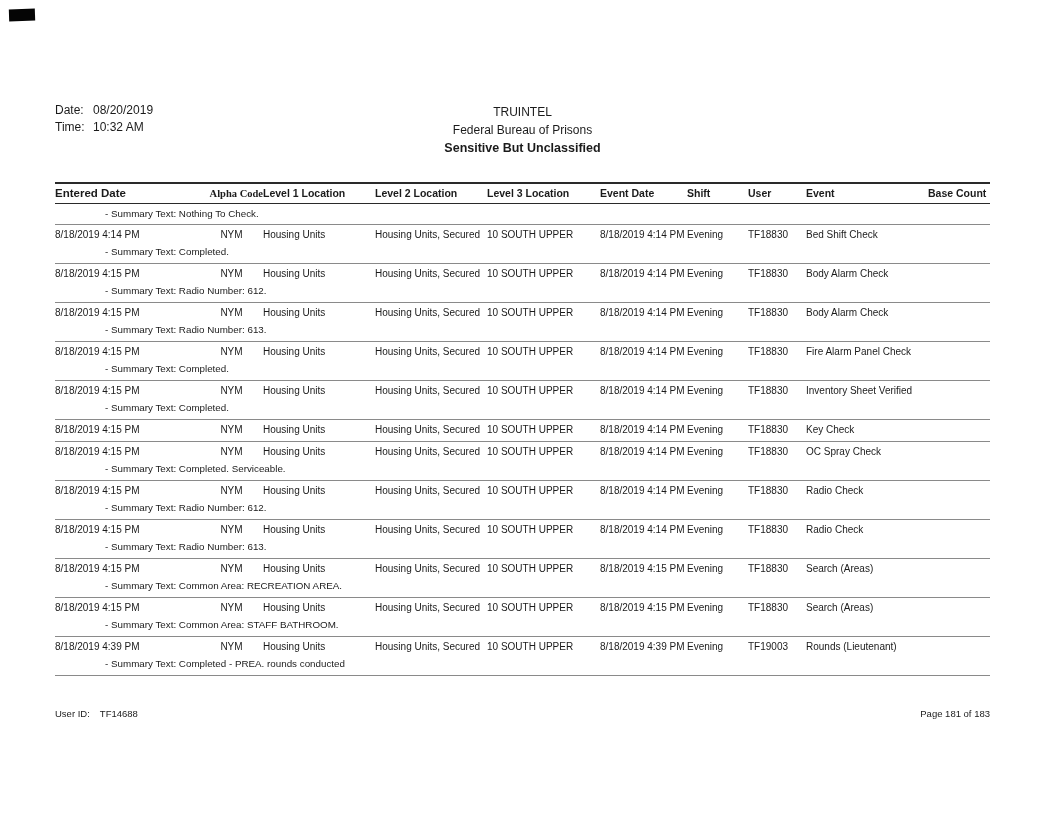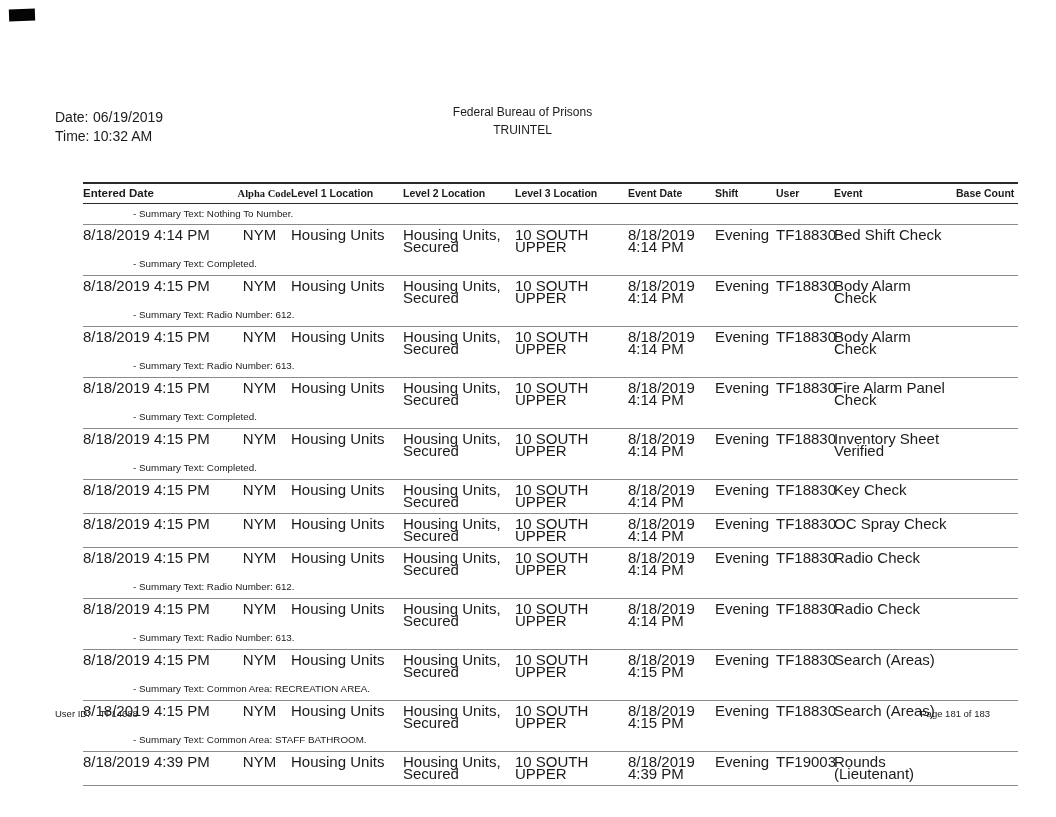--- a/index.html
+++ b/index.html
@@ -12,32 +12,32 @@
     overflow: hidden;
   }
   .corner-artifact {
     position: absolute; left: 9px; top: 9px;
     width: 26px; height: 12px; background: #050505;
     transform: rotate(-2deg);
   }
   .doc { position: absolute; left: 55px; top: 0; width: 935px; }
 
   
-  .meta { position: absolute; left: 0; top: 109px; font-size: 14px; }
+  .meta { position: absolute; left: 0; top: 103px; font-size: 12px; }
   .meta-row { display: flex; margin-bottom: 3px; }
   .meta-label { width: 34px; }
   .meta-value { margin-left: 4px; }
 
   
   .titles { position: absolute; left: 0; right: 0; top: 105px; text-align: center; }
   .t1 { font-size: 12px; margin-bottom: 4px; }
   .t2 { font-size: 12.5px; font-weight: bold; margin-bottom: 3px; }
 
   
-  .logtable { position: absolute; left: 0; top: 182px; width: 935px; margin-left: 28px; }
+  .logtable { position: absolute; left: 0; top: 182px; width: 935px; }
   .thead {
     display: grid;
     grid-template-columns: 145px 63px 112px 112px 113px 87px 61px 58px 122px 62px;
     border-top: 2px solid #2a2a2a;
     border-bottom: 1.5px solid #2a2a2a;
     padding: 3px 0 4px 0;
     font-weight: bold;
     font-size: 10.5px;
     align-items: end;
   }
@@ -48,21 +48,21 @@
   .lead-summary {
     font-size: 9.8px;
     padding: 4px 0 5px 50px;
     border-bottom: 1px solid #8a8a8a;
   }
 
   .entry { border-bottom: 1px solid #8a8a8a; padding: 4px 0 5px 0; }
   .entry-main {
     display: grid;
     grid-template-columns: 145px 63px 112px 112px 113px 87px 61px 58px 122px 62px;
-    font-size: 15px;
+    font-size: 10px;
     line-height: 12px;
   }
   .entry-main .c1 { text-align: center; }
   .entry-main .c9 { text-align: right; }
   .entry-summary { font-size: 9.8px; line-height: 12px; margin-top: 5px; padding-left: 50px; }
 
   
   .footer {
     position: absolute; left: 0; top: 708px; width: 935px;
     display: flex; justify-content: space-between;
@@ -73,48 +73,49 @@
 </head>
 <body>
 
 <div class="corner-artifact"></div>
 
 <div class="doc">
 
   <div class="meta">
     <div class="meta-row">
       <span class="meta-label">Date:</span>
-      <span class="meta-value">06/19/2019</span>
+      <span class="meta-value">08/20/2019</span>
     </div>
     <div class="meta-row">
       <span class="meta-label">Time:</span>
       <span class="meta-value">10:32 AM</span>
     </div>
   </div>
 
   <div class="titles">
+    <div class="t1">TRUINTEL</div>
     <div class="t1">Federal Bureau of Prisons</div>
-    <div class="t1">TRUINTEL</div>
+    <div class="t2">Sensitive But Unclassified</div>
   </div>
 
   <div class="logtable">
     <div class="thead">
       <span class="h0">Entered Date</span>
       <span class="h1">Alpha Code</span>
       <span class="h2">Level 1 Location</span>
       <span class="h3">Level 2 Location</span>
       <span class="h4">Level 3 Location</span>
       <span class="h5">Event Date</span>
       <span class="h6">Shift</span>
       <span class="h7">User</span>
       <span class="h8">Event</span>
       <span class="h9">Base Count</span>
     </div>
 
-    <div class="lead-summary">- Summary Text: Nothing To Number.</div>
+    <div class="lead-summary">- Summary Text: Nothing To Check.</div>
 
     <div id="rows">
   <div class="entry">
     <div class="entry-main">
       <span class="c0">8/18/2019 4:14 PM</span>
       <span class="c1">NYM</span>
       <span class="c2">Housing Units</span>
       <span class="c3">Housing Units, Secured</span>
       <span class="c4">10 SOUTH UPPER</span>
       <span class="c5">8/18/2019 4:14 PM</span>
@@ -211,20 +212,21 @@
       <span class="c1">NYM</span>
       <span class="c2">Housing Units</span>
       <span class="c3">Housing Units, Secured</span>
       <span class="c4">10 SOUTH UPPER</span>
       <span class="c5">8/18/2019 4:14 PM</span>
       <span class="c6">Evening</span>
       <span class="c7">TF18830</span>
       <span class="c8">OC Spray Check</span>
       <span class="c9"></span>
     </div>
+    <div class="entry-summary">- Summary Text: Completed. Serviceable.</div>
   </div>
 
   <div class="entry">
     <div class="entry-main">
       <span class="c0">8/18/2019 4:15 PM</span>
       <span class="c1">NYM</span>
       <span class="c2">Housing Units</span>
       <span class="c3">Housing Units, Secured</span>
       <span class="c4">10 SOUTH UPPER</span>
       <span class="c5">8/18/2019 4:14 PM</span>
@@ -290,20 +292,21 @@
       <span class="c1">NYM</span>
       <span class="c2">Housing Units</span>
       <span class="c3">Housing Units, Secured</span>
       <span class="c4">10 SOUTH UPPER</span>
       <span class="c5">8/18/2019 4:39 PM</span>
       <span class="c6">Evening</span>
       <span class="c7">TF19003</span>
       <span class="c8">Rounds (Lieutenant)</span>
       <span class="c9"></span>
     </div>
+    <div class="entry-summary">- Summary Text: Completed - PREA. rounds conducted</div>
   </div>
 </div>
   </div>
 
   <div class="footer">
     <div class="footer-left">
       <span>User ID:</span><span>TF14688</span>
     </div>
     <div class="footer-right">Page 181 of 183</div>
   </div>

